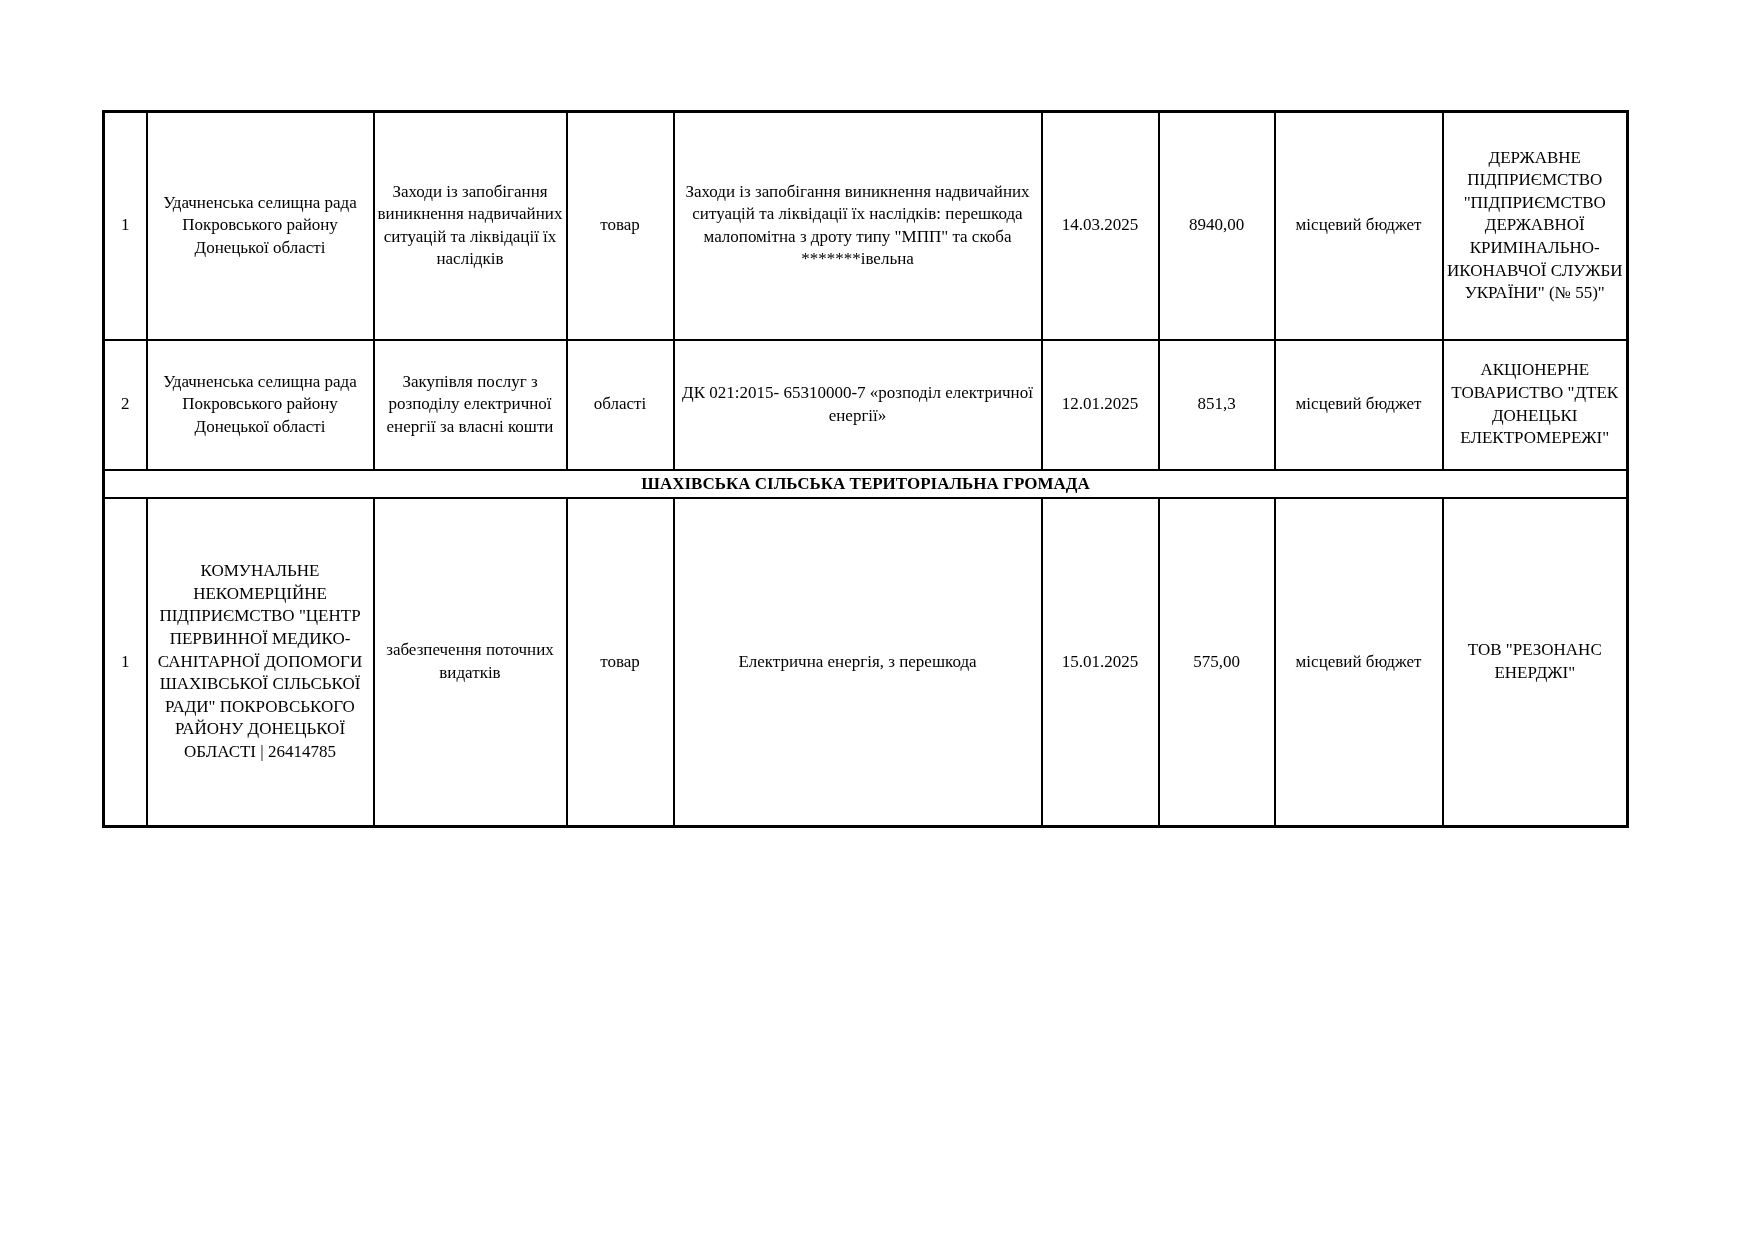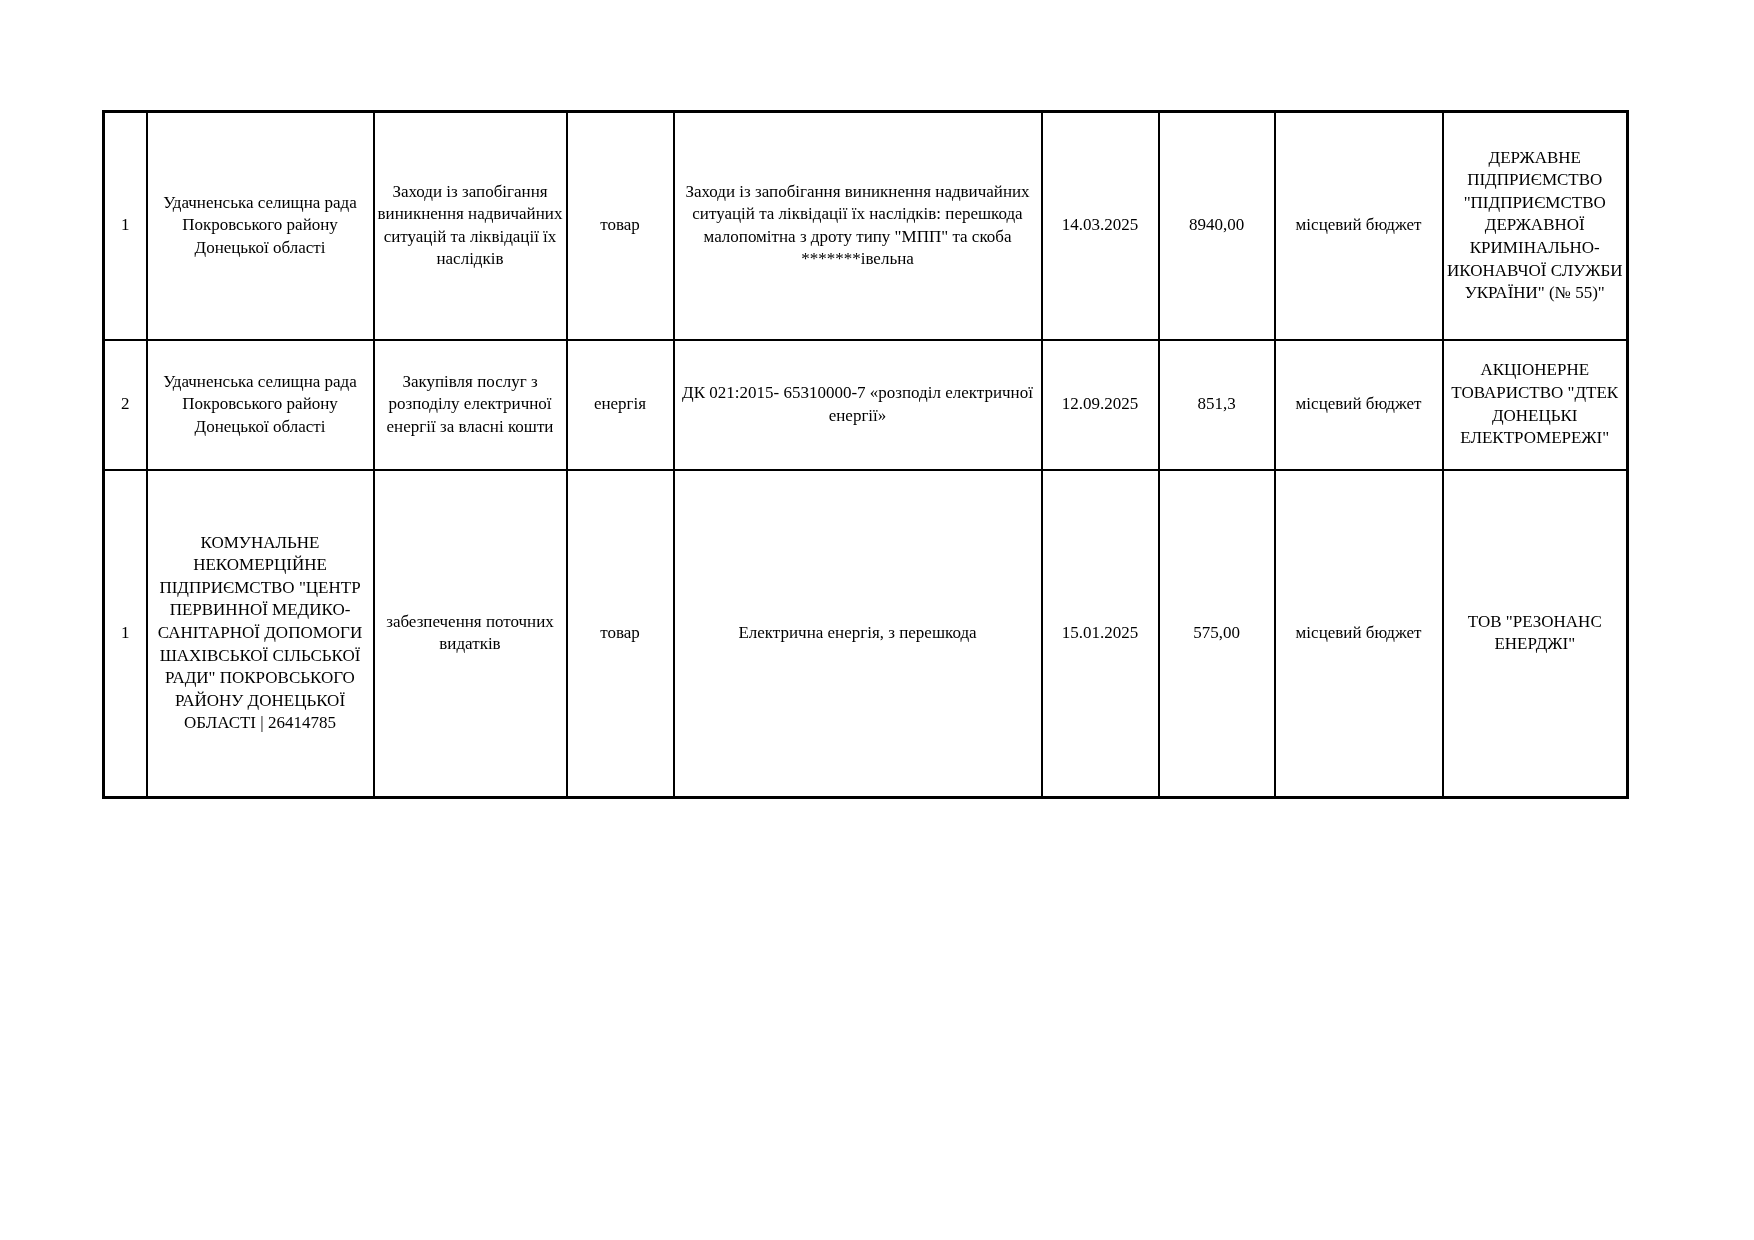--- a/index.html
+++ b/index.html
@@ -73,28 +73,31 @@
       <td>14.03.2025</td>
       <td>8940,00</td>
       <td>місцевий бюджет</td>
       <td>ДЕРЖАВНЕ ПІДПРИЄМСТВО "ПІДПРИЄМСТВО ДЕРЖАВНОЇ КРИМІНАЛЬНО-ИКОНАВЧОЇ СЛУЖБИ УКРАЇНИ" (№ 55)"</td>
     </tr>
 
     <tr class="row-medium">
       <td>2</td>
       <td>Удачненська селищна рада Покровського району Донецької області</td>
       <td>Закупівля послуг з розподілу електричної енергії за власні кошти</td>
-      <td>енергія</td>
+      <td>області</td>
       <td>ДК 021:2015- 65310000-7 «розподіл електричної енергії»</td>
-      <td>12.09.2025</td>
+      <td>12.01.2025</td>
       <td>851,3</td>
       <td>місцевий бюджет</td>
       <td>АКЦІОНЕРНЕ ТОВАРИСТВО "ДТЕК ДОНЕЦЬКІ ЕЛЕКТРОМЕРЕЖІ"</td>
     </tr>
 
+    <tr class="row-section">
+      <td class="section-cell" colspan="9">ШАХІВСЬКА СІЛЬСЬКА ТЕРИТОРІАЛЬНА ГРОМАДА</td>
+    </tr>
 
     <tr class="row-xtall">
       <td>1</td>
       <td>КОМУНАЛЬНЕ НЕКОМЕРЦІЙНЕ ПІДПРИЄМСТВО "ЦЕНТР ПЕРВИННОЇ МЕДИКО-САНІТАРНОЇ ДОПОМОГИ ШАХІВСЬКОЇ СІЛЬСЬКОЇ РАДИ" ПОКРОВСЬКОГО РАЙОНУ ДОНЕЦЬКОЇ ОБЛАСТІ | 26414785</td>
       <td>забезпечення поточних видатків</td>
       <td>товар</td>
       <td>Електрична енергія, з перешкода</td>
       <td>15.01.2025</td>
       <td>575,00</td>
       <td>місцевий бюджет</td>

